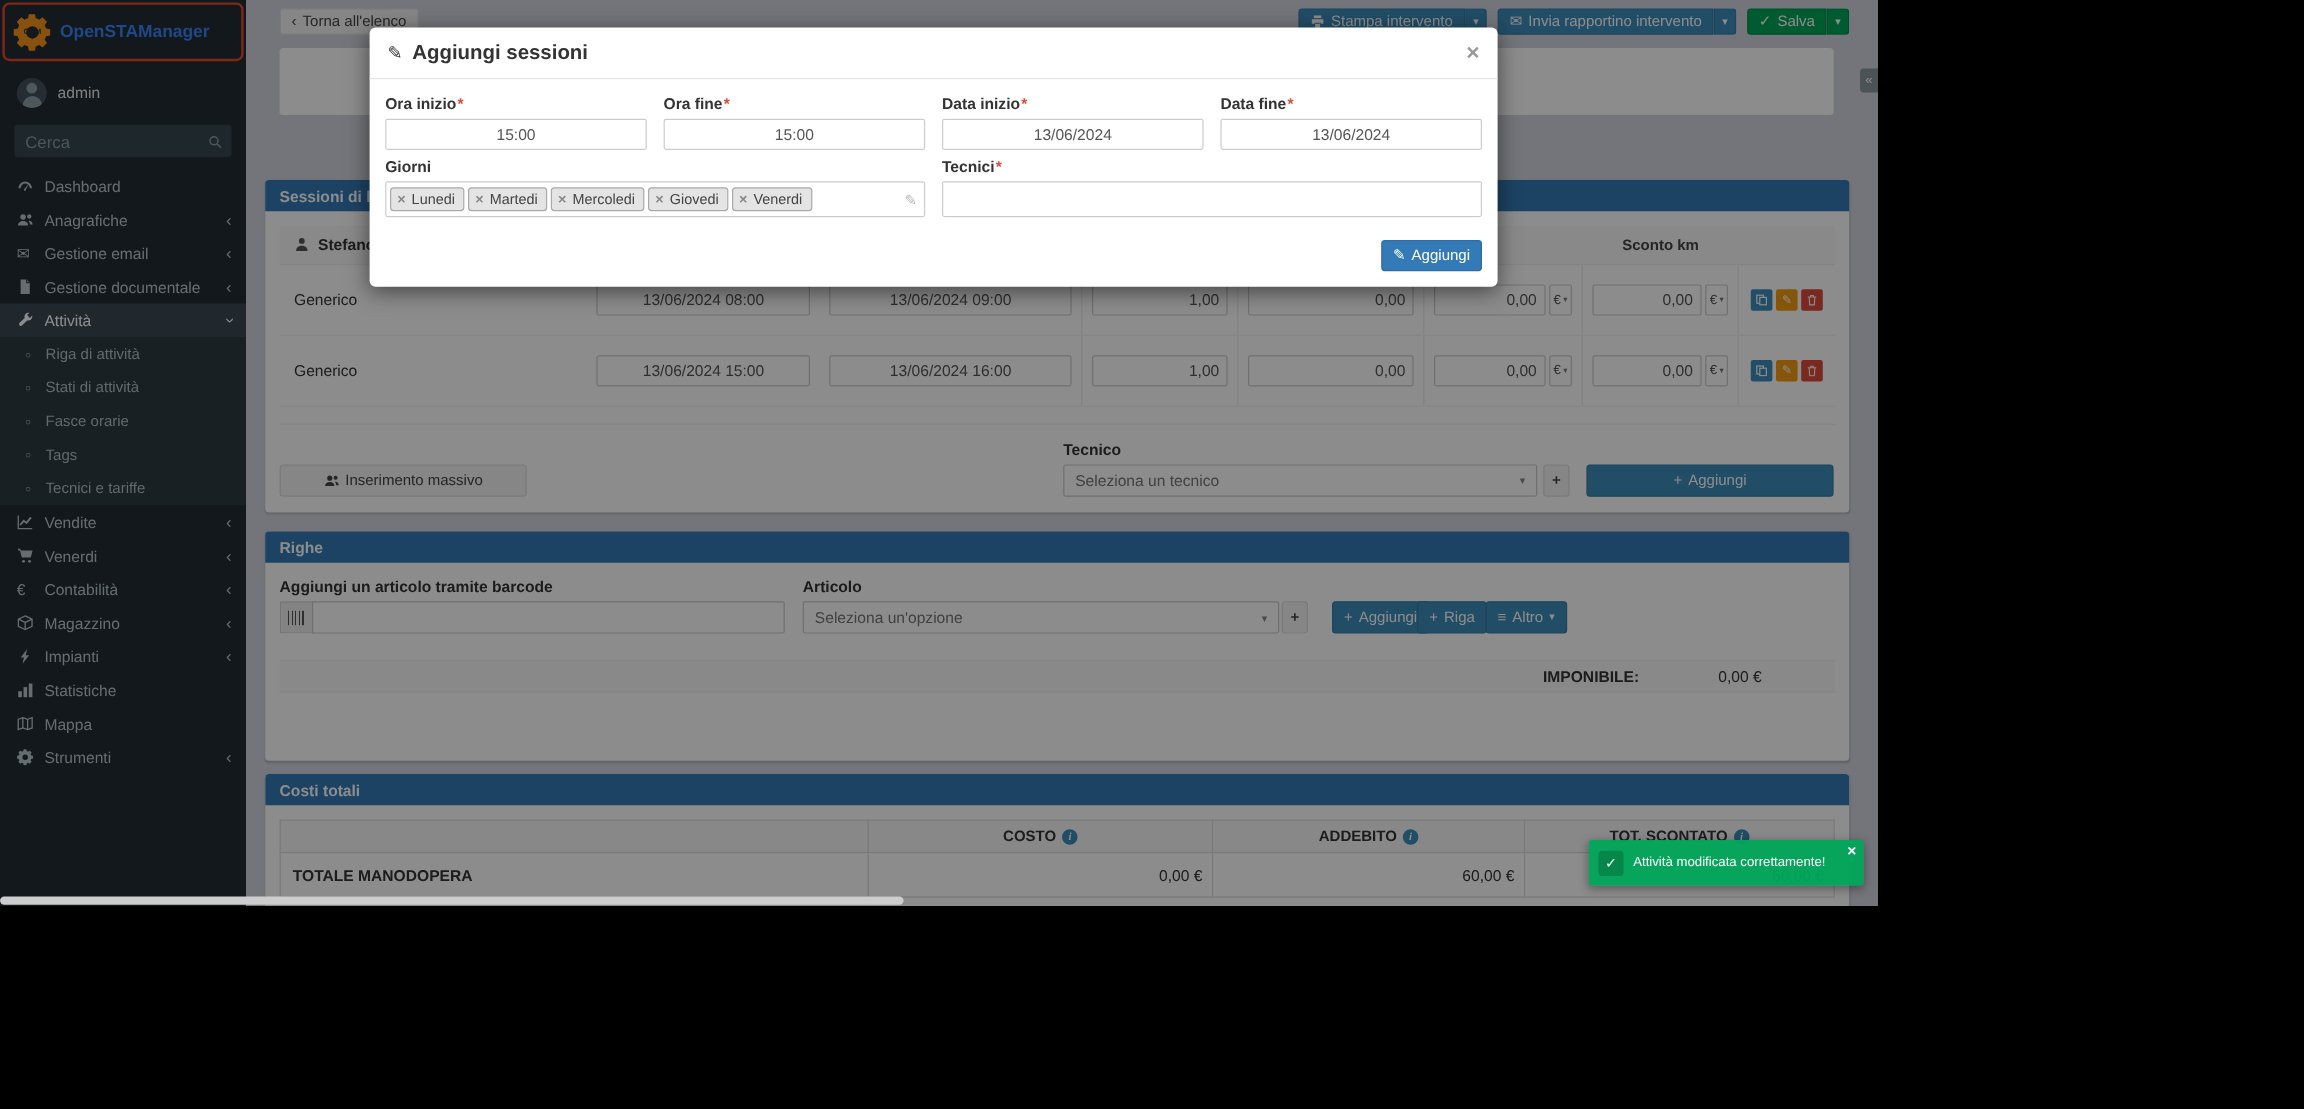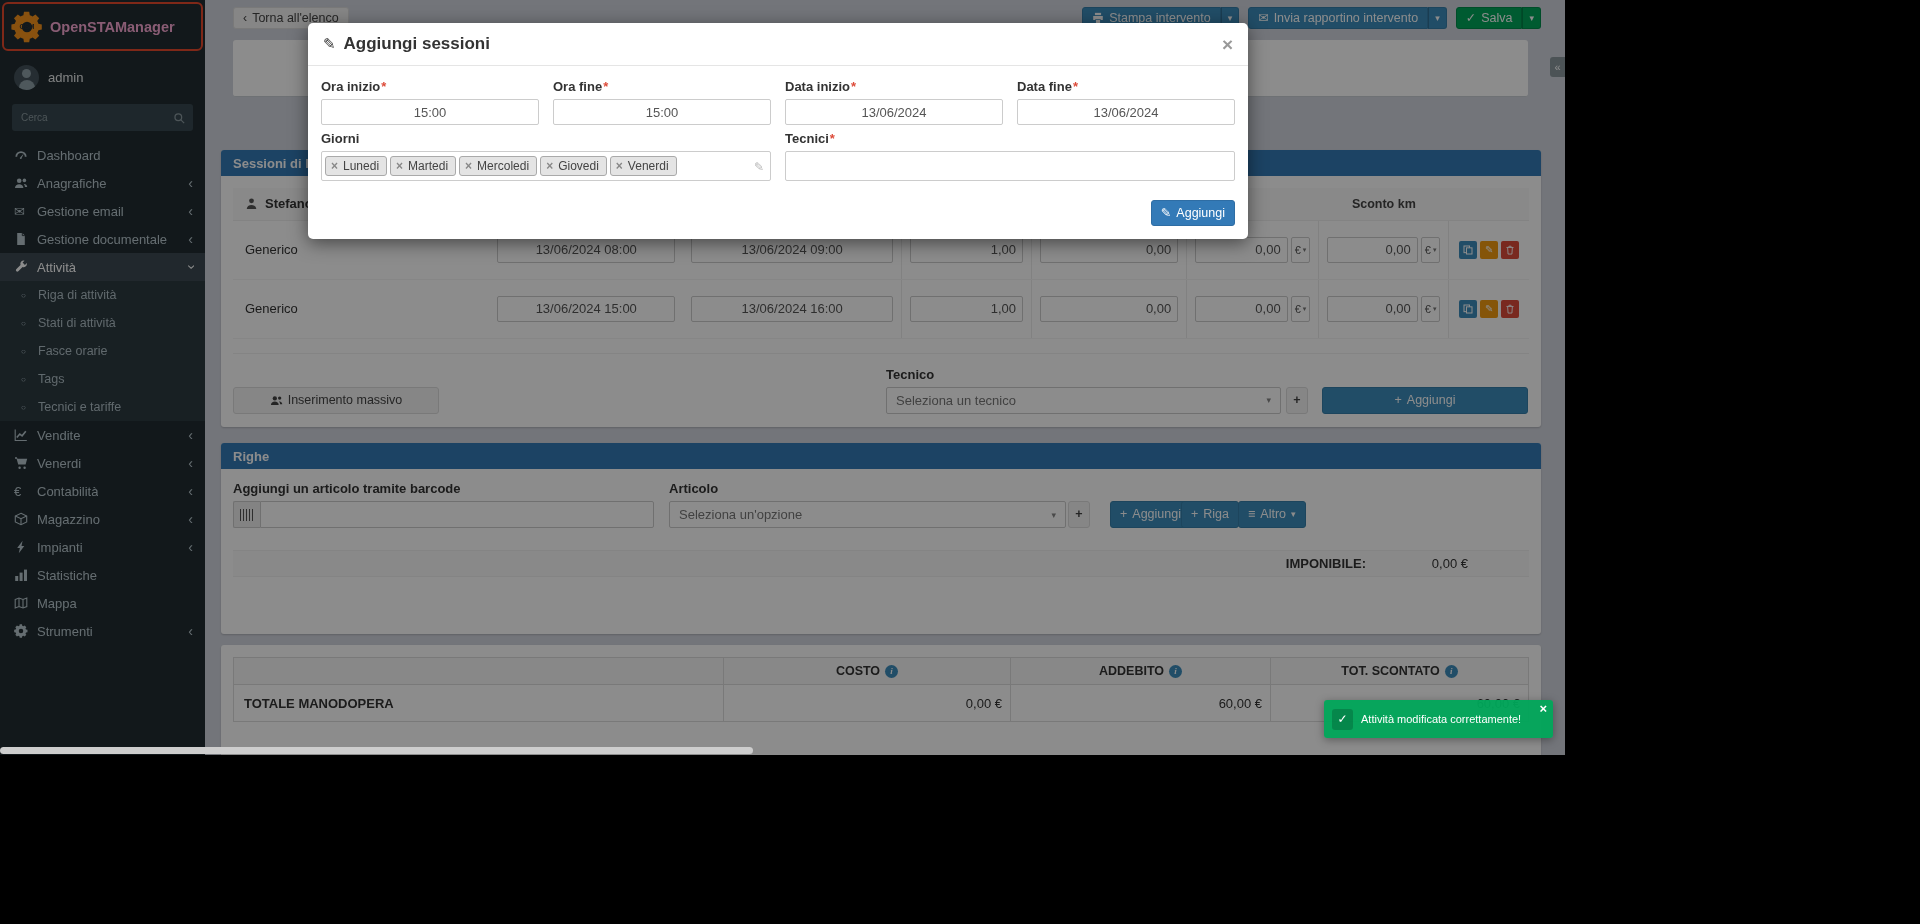--- a/index.html
+++ b/index.html
@@ -6,28 +6,28 @@
   html,body{width:1920px;height:924px}
   body{background:#000;font-family:"Liberation Sans",sans-serif;position:relative;overflow:hidden}
   .viewport{position:absolute;left:0;top:0;width:1565px;height:755px;background:#d2d6de;overflow:hidden}
 
   
   .sidebar{position:absolute;left:0;top:0;width:205px;height:755px;background:#222d32;z-index:2}
   .logo{height:49px;margin:2px;border:2px solid #e8492c;border-radius:6px;display:flex;align-items:center;padding:0 7px;gap:7px;cursor:pointer}
   .logo-gear{position:relative;width:32px;height:32px;color:#f7941d;flex:0 0 auto}
   .logo-gear svg{width:32px;height:32px;display:block}
   .logo-osm{position:absolute;inset:0;display:flex;align-items:center;justify-content:center;font-size:6.5px;font-weight:bold;color:#2b3036}
-  .logo-text{color:#f9a8d4;font-weight:bold;font-size:14.5px;white-space:nowrap}
+  .logo-text{color:#3b82f6;font-weight:bold;font-size:14.5px;white-space:nowrap}
   .user-panel{display:flex;align-items:center;gap:9px;padding:12px 14px 8px}
   .avatar{width:25px;height:25px;border-radius:50%;background:#44535b;position:relative;overflow:hidden;flex:0 0 auto}
   .avatar::before{content:"";position:absolute;left:8px;top:4px;width:9px;height:9px;border-radius:50%;background:#8fa0a8}
   .avatar::after{content:"";position:absolute;left:4.5px;top:15px;width:16px;height:10px;border-radius:8px 8px 0 0;background:#8fa0a8}
   .user-name{color:#e6e9ea;font-size:13px}
   .search{display:flex;margin:6px 12px 10px}
-  .search input{flex:1;min-width:0;height:27px;background:#374850;border:none;border-radius:3px 0 0 3px;color:#ccc;padding:0 9px;font-size:10px;outline:none;font-family:inherit}
+  .search input{flex:1;min-width:0;height:27px;background:#374850;border:none;border-radius:3px 0 0 3px;color:#ccc;padding:0 9px;font-size:14px;outline:none;font-family:inherit}
   .search input::placeholder{color:#8c9ba1}
   .search button{width:28px;height:27px;background:#374850;border:none;border-radius:0 3px 3px 0;color:#8c9ba1;display:flex;align-items:center;justify-content:center;cursor:pointer}
   .search button svg{width:12px;height:12px}
   .menu,.submenu{list-style:none}
   .menu-item{display:flex;align-items:center;height:28px;padding:0 12px 0 14px;color:#b8c7ce;font-size:13px;cursor:pointer}
   .menu-item .mi{width:23px;flex:0 0 auto;display:flex;align-items:center;color:inherit;font-size:13px}
   .menu-item .mi svg{width:14px;height:14px}
   .menu-item .lbl{white-space:nowrap;overflow:hidden}
   .menu-item .chev{margin-left:auto;font-size:14px;line-height:1;color:inherit}
   .chev.down{transform:rotate(-90deg)}
@@ -593,20 +593,21 @@
             <span class="rc"></span>
             <span class="rc ilbl">IMPONIBILE:</span>
             <span class="rc ival">0,00 €</span>
             <span class="rc"></span>
           </div>
         </div>
       </div>
     </section>
 
     <section class="panel costi-panel">
+      <div class="panel-heading">Costi totali</div>
       <div class="panel-body">
         <table class="ctable">
           <tbody>
               <tr>
             <th style="width:490px"></th>
             <th style="width:287px"><span>COSTO</span><span class="info">i</span></th>
             <th style="width:260px"><span>ADDEBITO</span><span class="info">i</span></th>
             <th><span>TOT. SCONTATO</span><span class="info">i</span></th>
           </tr>
           <tr>

